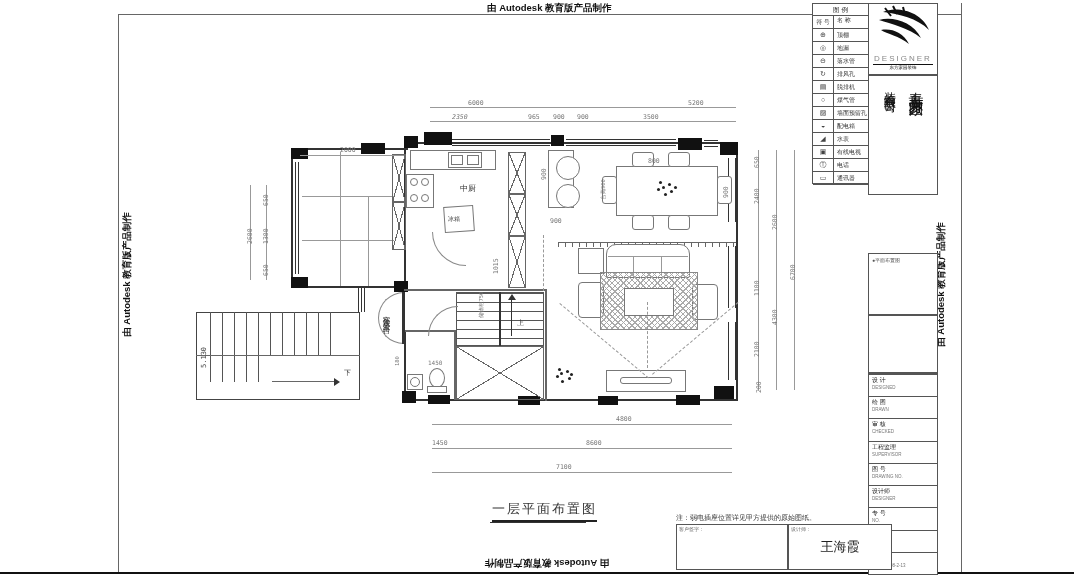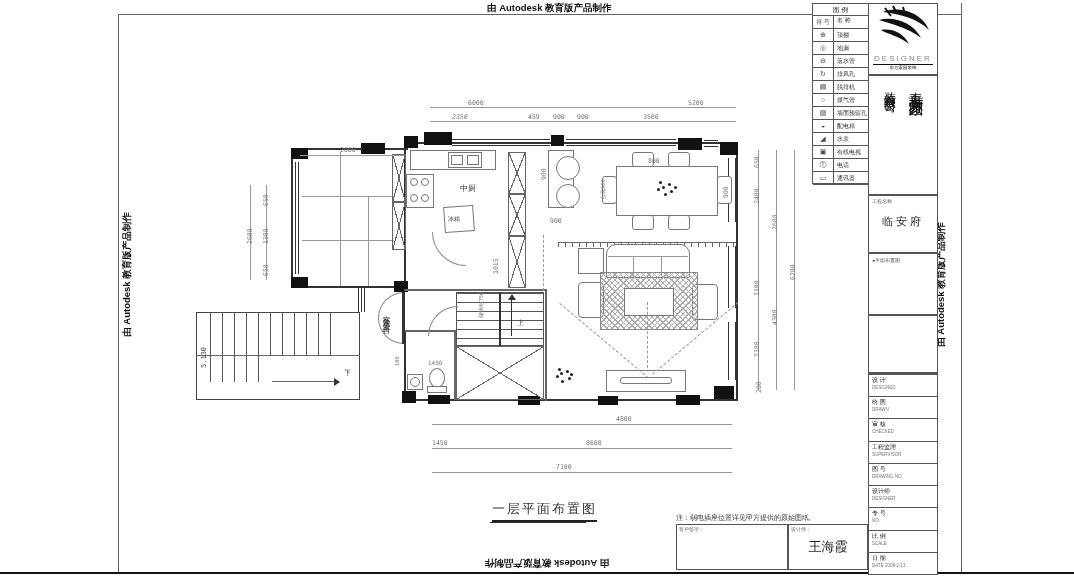--- a/index.html
+++ b/index.html
@@ -134,24 +134,20 @@
     </svg>
     <div style="text-align:center;font-size:8px;letter-spacing:2px;color:#888;">DESIGNER</div>
     <div style="text-align:center;font-size:4.5px;color:#111;border-top:1px solid #111;margin:1px 4px 0 4px;">东方家园装饰</div>
   </div>
 
   <div class="box" style="left:868px;top:75px;width:70px;height:120px;">
     <div class="vtext" style="position:absolute;right:12px;top:4px;font-size:15px;color:#111;">青岛东方家园</div>
     <div class="vtext" style="position:absolute;left:12px;top:6px;font-size:12px;color:#111;">装饰有限公司</div>
   </div>
 
-  <div class="box" style="left:868px;top:195px;width:70px;height:58px;">
-    <div style="font-size:5px;color:#555;padding:2px 0 0 3px;">工程名称</div>
-    <div style="text-align:center;font-size:11px;margin-top:10px;letter-spacing:3px;">临安府</div>
-  </div>
 
   <div class="box" style="left:868px;top:253px;width:70px;height:62px;">
     <div style="font-size:5px;color:#555;padding:3px 0 0 3px;">●平面布置图</div>
   </div>
   <div class="box" style="left:868px;top:315px;width:70px;height:58px;"></div>
 
   <div class="box" style="left:868px;top:373px;width:70px;height:202px;display:flex;flex-direction:column;" id="tb-rows">
       <div class="tb-row">
         <div class="tb-lab">设 计</div>
         <div class="tb-sub">DESIGNED</div>
@@ -187,21 +183,21 @@
       <div class="tb-row">
         <div class="tb-lab">日 期</div>
         <div class="tb-sub">DATE 2008-2-13</div>
       </div>
     </div>
 
   <div class="lbl" style="left:676px;top:513px;font-size:7px;">注：弱电插座位置详见甲方提供的原始图纸。</div>
   <div class="box" style="left:676px;top:524px;width:112px;height:46px;">
     <div style="font-size:5px;color:#666;padding:1px 0 0 2px;">客户签字：</div>
   </div>
-  <div class="box" style="left:788px;top:524px;width:80px;height:46px;">
+  <div class="box" style="left:788px;top:524px;width:104px;height:46px;">
     <div style="font-size:5px;color:#666;padding:1px 0 0 2px;">设计师：</div>
     <div style="text-align:center;font-size:13px;margin-top:6px;">王海霞</div>
   </div>
 
   <div class="lbl" style="left:492px;top:500px;font-size:13px;letter-spacing:2px;border-bottom:2px solid #222;padding-bottom:2px;">一层平面布置图</div>
   <div class="ln" style="left:490px;top:522px;width:96px;height:1px;"></div>
 
   <div class="ln" style="left:404px;top:142px;width:334px;height:2px;"></div>
   <div class="ln" style="left:404px;top:399px;width:334px;height:2px;"></div>
   <div class="ln" style="left:736px;top:142px;width:2px;height:259px;"></div>
@@ -338,21 +334,21 @@
   <div class="lnl" style="left:758px;top:150px;width:1px;height:240px;"></div>
   <div class="lnl" style="left:776px;top:150px;width:1px;height:240px;"></div>
   <div class="lnl" style="left:794px;top:150px;width:1px;height:240px;"></div>
   <div class="lnl" style="left:432px;top:424px;width:300px;height:1px;"></div>
   <div class="lnl" style="left:432px;top:448px;width:300px;height:1px;"></div>
   <div class="lnl" style="left:432px;top:472px;width:300px;height:1px;"></div>
 
   <div class="dim" style="left:468px;top:99px;">6000</div>
   <div class="dim" style="left:688px;top:99px;">5200</div>
   <div class="dim" style="left:452px;top:113px;font-style:italic;">2350</div>
-  <div class="dim" style="left:528px;top:113px;">459</div>
+  <div class="dim" style="left:528px;top:113px;">965</div>
   <div class="dim" style="left:553px;top:113px;">900</div>
   <div class="dim" style="left:577px;top:113px;">900</div>
   <div class="dim" style="left:643px;top:113px;">3500</div>
   <div class="dim" style="left:340px;top:146px;">2000</div>
   <div class="dim dimv" style="left:262px;top:206px;">650</div>
   <div class="dim dimv" style="left:262px;top:244px;">1300</div>
   <div class="dim dimv" style="left:262px;top:276px;">650</div>
   <div class="dim dimv" style="left:246px;top:244px;">2600</div>
   <div class="dim dimv" style="left:753px;top:168px;">650</div>
   <div class="dim dimv" style="left:753px;top:204px;">2400</div>

